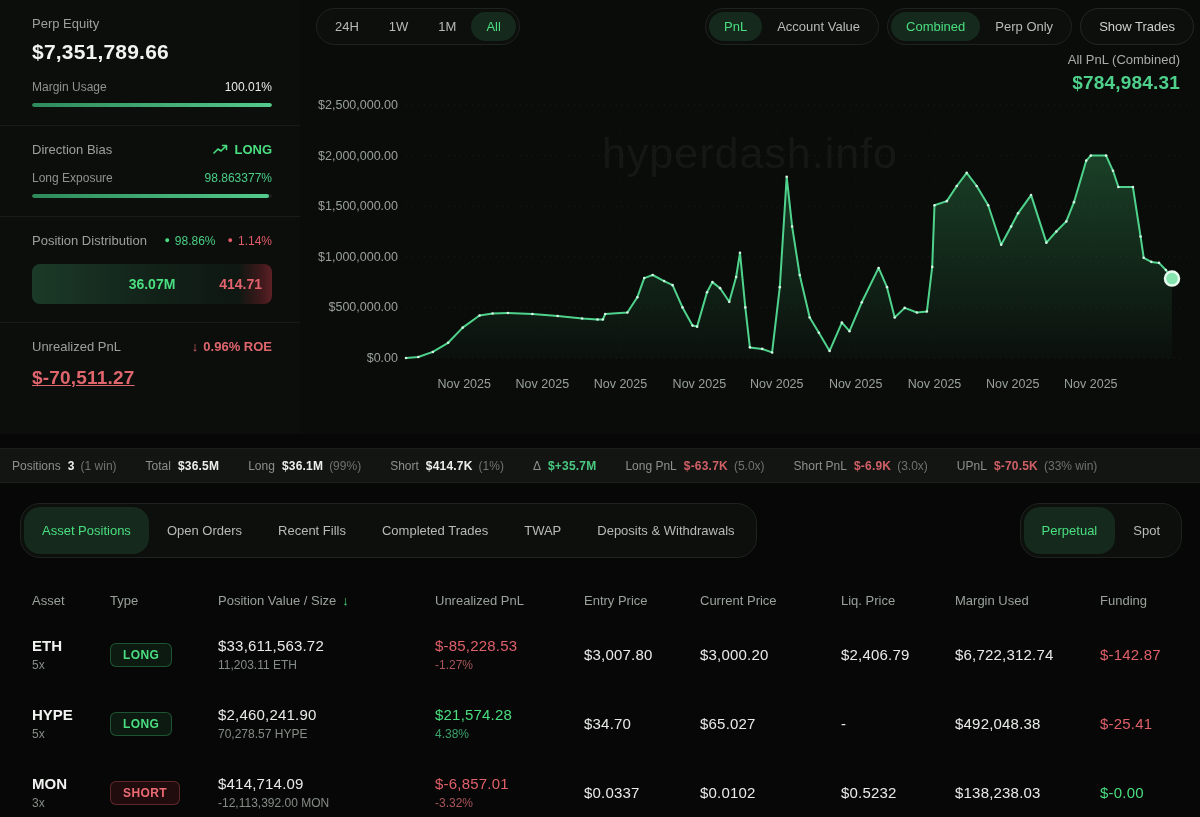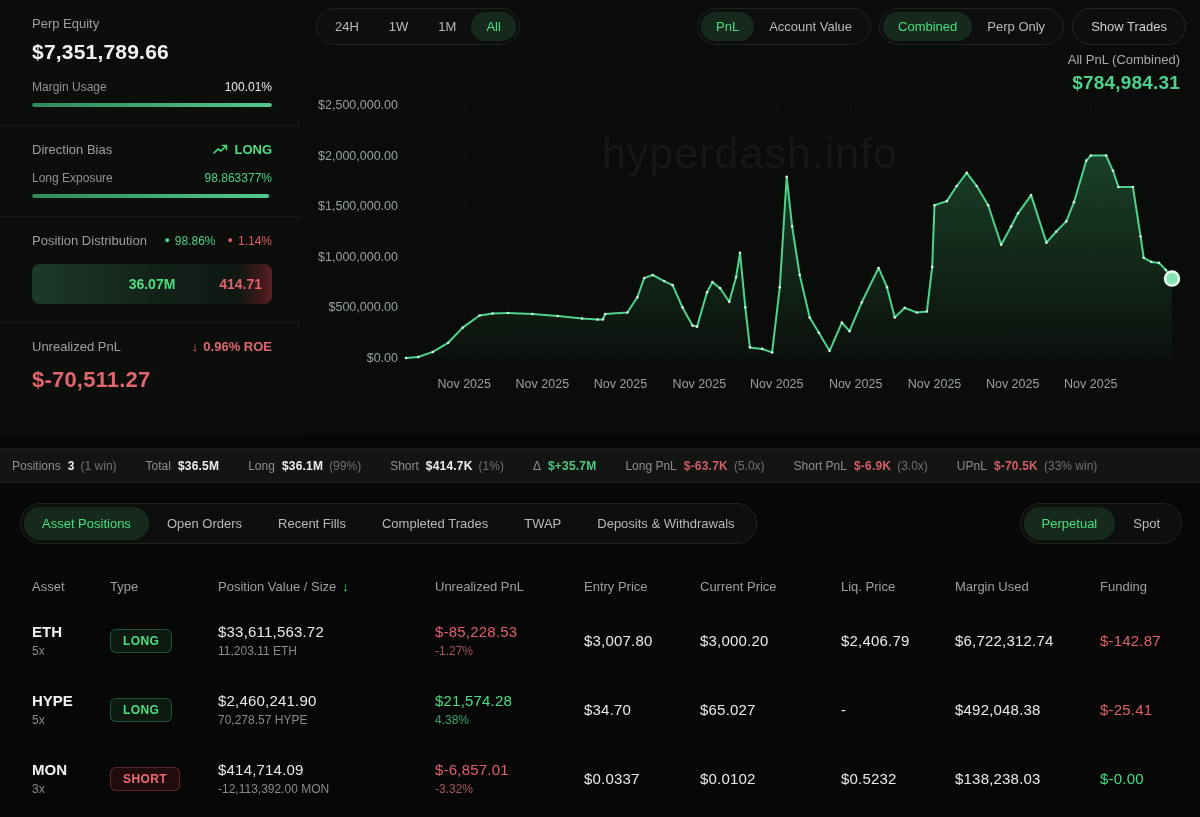--- a/index.html
+++ b/index.html
@@ -26,25 +26,25 @@
   .dot { font-size:9px; line-height:1; }
   .dot.g { color:#4ade80; } .dot.r { color:#e25b66; }
   .lg-g { color:#4ace83; } .lg-r { color:#e25b66; }
   .dist-bar { position:relative; margin-top:16px; height:40px; border-radius:8px; overflow:hidden;
     background:linear-gradient(90deg, rgba(52,130,86,.38), rgba(40,104,70,.20) 55%, rgba(30,80,54,.14) 86%, rgba(190,52,66,.30) 96%, rgba(205,58,72,.42)); }
   .dist-long { position:absolute; left:0; right:0; top:0; bottom:0; display:flex; align-items:center; justify-content:center;
     color:#4ade80; font-size:14px; font-weight:600; }
   .dist-short { position:absolute; right:10px; top:0; bottom:0; display:flex; align-items:center;
     color:#e2636d; font-size:14px; font-weight:600; }
   .roe { display:flex; align-items:center; gap:5px; color:#e0666d; font-size:13px; font-weight:600; }
-  .upnl-val { font-size:22px; font-weight:700; color:#e0666d; margin-top:13px; letter-spacing:.2px; }
+  .upnl-val { font-size:19px; font-weight:700; color:#e0666d; margin-top:13px; letter-spacing:.2px;text-decoration:underline; }
 
   
   .chart-col { flex:1; position:relative; background:#0a0c0a; }
-  .pill-row { display:flex; align-items:center; padding:8px 14px 0 16px; }
+  .pill-row { display:flex; align-items:center; padding:8px 6px 0 16px; }
   .pill-group { display:flex; align-items:center; border:1px solid #1f2320; background:#0d0f0d; border-radius:20px; padding:3px; }
   .pill { padding:7px 15px; border-radius:16px; font-size:13px; color:#b5bbb6; background:transparent; border:none; cursor:pointer; white-space:nowrap; font-family:inherit; }
   .pill.active { background:#15291d; color:#4ade80; }
   .right-cluster { margin-left:auto; display:flex; gap:8px; }
   .show-trades { border:1px solid #242825; border-radius:20px; padding:10px 18px; font-size:13px;
     color:#ccd1cd; background:#0d0f0d; cursor:pointer; white-space:nowrap; font-family:inherit; }
   .pnl-readout { position:absolute; top:52px; right:20px; text-align:right; }
   .pnl-readout .lab { font-size:13px; color:#a6aca7; }
   .pnl-readout .val { font-size:19px; font-weight:700; color:#4fd18b; margin-top:5px; letter-spacing:.2px; }
   .chart-watermark { position:absolute; left:50%; top:129px; transform:translateX(-50%);
@@ -56,21 +56,21 @@
     background:#131513; border-top:1px solid #1c1e1c; border-bottom:1px solid #1c1e1c; font-size:12px; white-space:nowrap; }
   .summary .item { display:flex; align-items:center; }
   .summary .lbl { color:#8a908b; margin-right:7px; }
   .summary .val { color:#eceeec; font-weight:700; letter-spacing:.2px; }
   .summary .val.c-pos { color:#49c981; } .summary .val.c-neg { color:#cf5f66; }
   .summary .sub { color:#6d736e; margin-left:6px; }
 
   
   .main { position:relative; overflow:hidden; height:332px; }
   .tabs-row { display:flex; justify-content:space-between; align-items:center; padding:20px 18px 0 20px; }
-  .tabs-row .pill { padding:9px 18px; font-size:13px; }
+  .tabs-row .pill { padding:16px 18px; font-size:13px; }
   .grid { display:grid; grid-template-columns:78px 108px 217px 149px 116px 141px 114px 145px 1fr; align-items:center; padding-left:32px; }
   .thead { margin-top:22px; height:40px; font-size:13px; color:#9aa19b; }
   .thead .sort { color:#4ade80; margin-left:6px; font-size:13px; }
   .trow { height:69px; cursor:pointer; }
   .asset-name { font-size:15px; font-weight:700; color:#f1f3f1; }
   .cell-sub { font-size:12px; color:#868c87; margin-top:4px; }
   .badge { display:inline-block; padding:4px 12px; border-radius:6px; font-size:12px; font-weight:600; letter-spacing:.4px; }
   .badge.long { color:#4ade80; background:rgba(36,96,58,.22); border:1px solid rgba(74,222,128,.30); }
   .badge.short { color:#ec6b73; background:rgba(130,32,40,.22); border:1px solid rgba(236,107,115,.30); }
   .cell-main { font-size:15px; color:#e8eae8; letter-spacing:.2px; }

